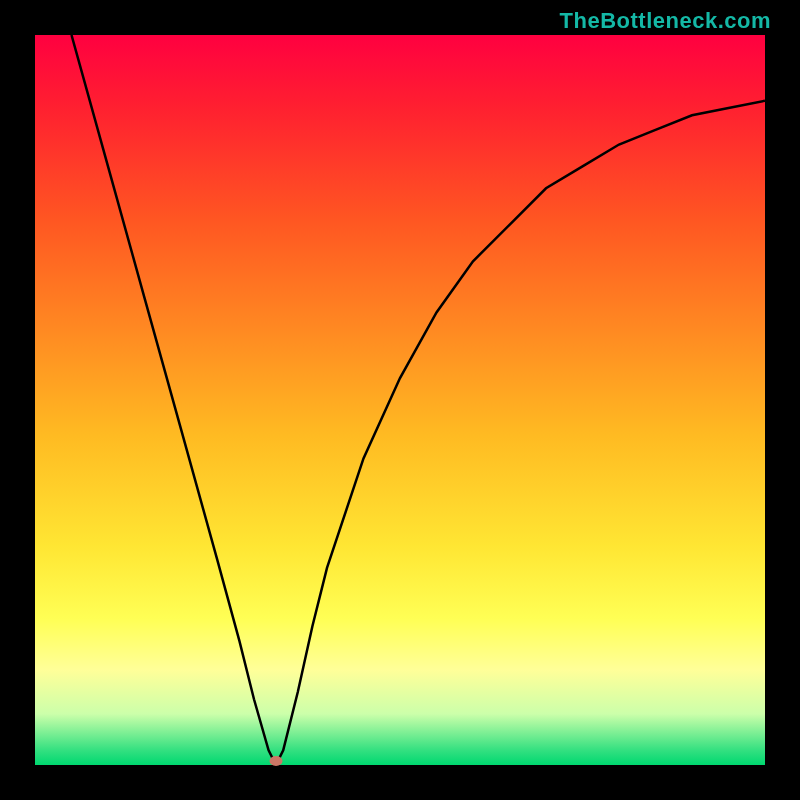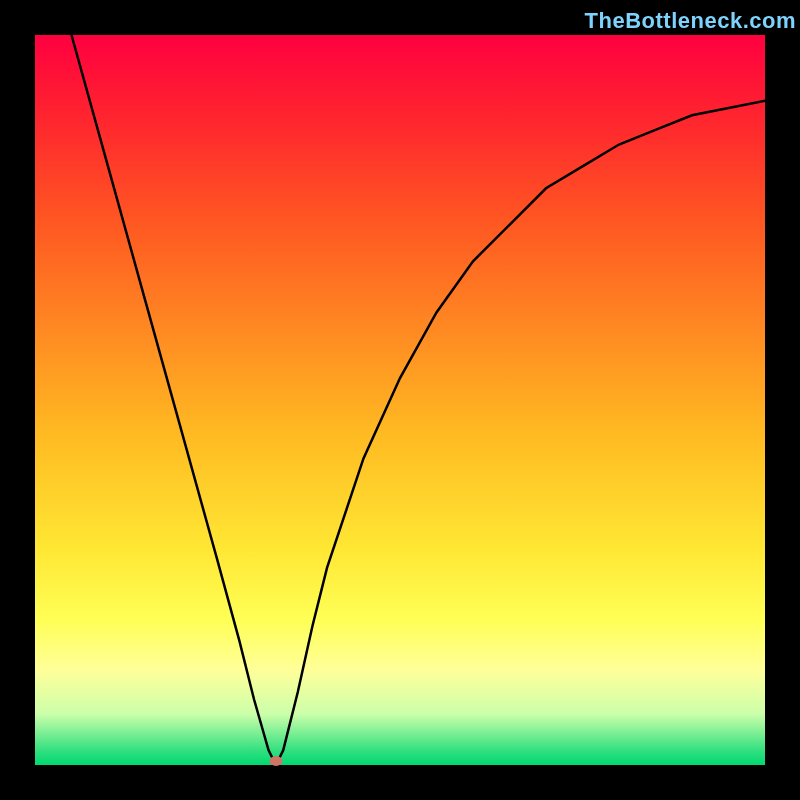--- a/index.html
+++ b/index.html
@@ -38,25 +38,25 @@
         #ffff55 80%,
         #ffff99 87%,
         #ccffaa 93%,
         #33e080 98%,
         #00d870 100%
       );
     }
     .watermark {
       position: absolute;
       top: 8px;
-      right: 4px;
+      right: 29px;
       font-family: Arial, sans-serif;
       font-size: 22px;
       font-weight: bold;
-      color: #7dd3fc;
+      color: #14b8a6;
       letter-spacing: 0.5px;
     }
     .curve-svg {
       position: absolute;
       top: 0;
       left: 0;
       width: 730px;
       height: 730px;
     }
     .marker {

